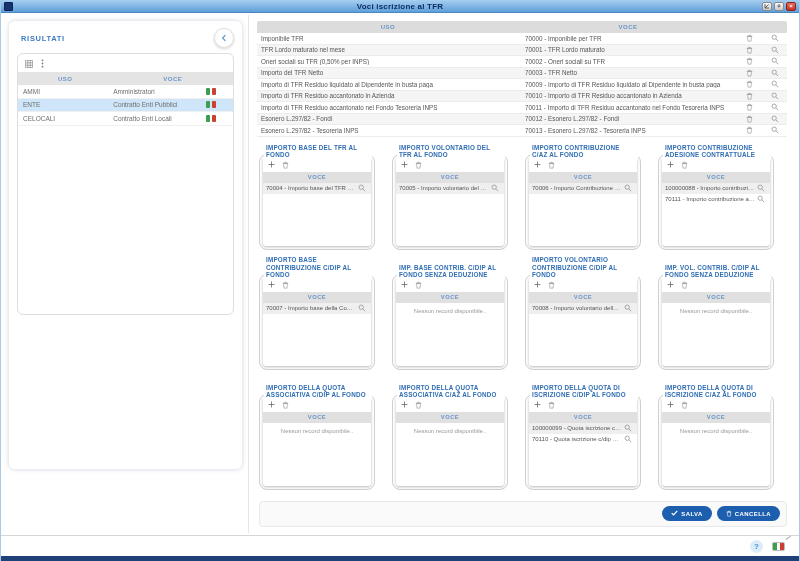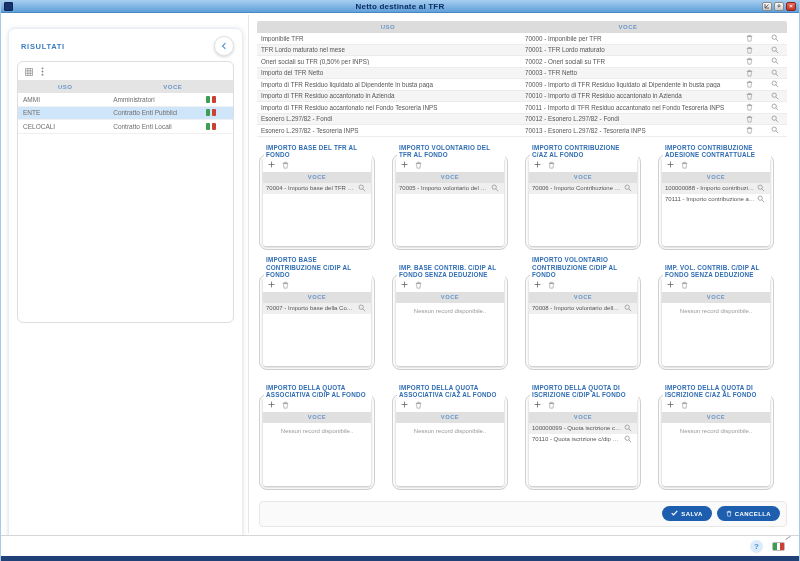--- a/index.html
+++ b/index.html
@@ -20,22 +20,22 @@
   .wbtn { width:10px; height:9px; border-radius:2px; background:linear-gradient(#fbfbfb,#c9c9c9);
           border:1px solid #8a8a8a; display:flex; align-items:center; justify-content:center;
           font-size:6px; line-height:6px; color:#555; cursor:pointer; }
   .wbtn.close { background:linear-gradient(#ea6b5d,#c03527); border-color:#8e2015; color:#fff; font-weight:bold; }
 
   
   .app { position:absolute; top:13px; left:0; right:0; height:522px; background:#fff; }
   .divider { position:absolute; left:247px; top:2px; bottom:2px; width:1px; background:#e6e6e6; }
 
   
-  .left-panel { position:absolute; left:8px; top:8px; width:233px; height:512px; background:#fff;
-                border-radius:6px; box-shadow:0 0 5px rgba(110,130,155,.35);margin-top:8px; }
+  .left-panel { position:absolute; left:8px; top:8px; width:233px; height:448px; background:#fff;
+                border-radius:6px; box-shadow:0 0 5px rgba(110,130,155,.35); }
   .panel-head { display:flex; align-items:center; justify-content:space-between; padding:7px 8px 5px 12px; }
   .panel-title { font-size:7.5px; font-weight:bold; color:#3c7cc2; letter-spacing:.7px; }
   .collapse-btn { width:20px; height:20px; border-radius:50%; border:1px solid #e2e2e2; background:#fff;
                   box-shadow:0 1px 3px rgba(0,0,0,.18); display:flex; align-items:center; justify-content:center; cursor:pointer; }
   .inner-card { margin:0 8px; border:1px solid #dedede; border-radius:6px; height:262px; overflow:hidden; background:#fff; }
   .toolbar { display:flex; gap:8px; align-items:center; padding:5px 7px 4px; }
   .lhead { display:flex; background:#e4e4e4; height:13px; align-items:center;
            font-size:6px; font-weight:bold; color:#6b96c9; letter-spacing:.5px; }
   .lh-uso { width:44%; text-align:center; }
   .lh-voce { flex:1; text-align:center; }
@@ -103,21 +103,21 @@
             background:linear-gradient(90deg,#3d9e51 0 33%,#fff 33% 66%,#cc4033 66% 100%); cursor:pointer; }
   .bottom-strip { position:absolute; left:0; right:0; bottom:0; height:5px; background:#1f4178; }
 </style>
 </head>
 <body>
 
 <div class="window">
 
   <div class="titlebar">
     <span class="win-icon"></span>
-    <span class="tb-title">Netto destinate al TFR</span>
+    <span class="tb-title">Voci iscrizione al TFR</span>
     <span class="win-controls">
       <span class="wbtn">
           <svg width="6" height="6" viewBox="0 0 6 6">
             <path d="M1 5h4M1 5V1M1 5L4.6 1.4" stroke="#555" stroke-width="0.9" fill="none"></path>
           </svg>
         </span>
       <span class="wbtn">
           <svg width="6" height="6" viewBox="0 0 6 6">
             <path d="M3 1v3M1.4 2.6L3 4.2 4.6 2.6" stroke="#555" stroke-width="0.9" fill="none"></path>
           </svg>

